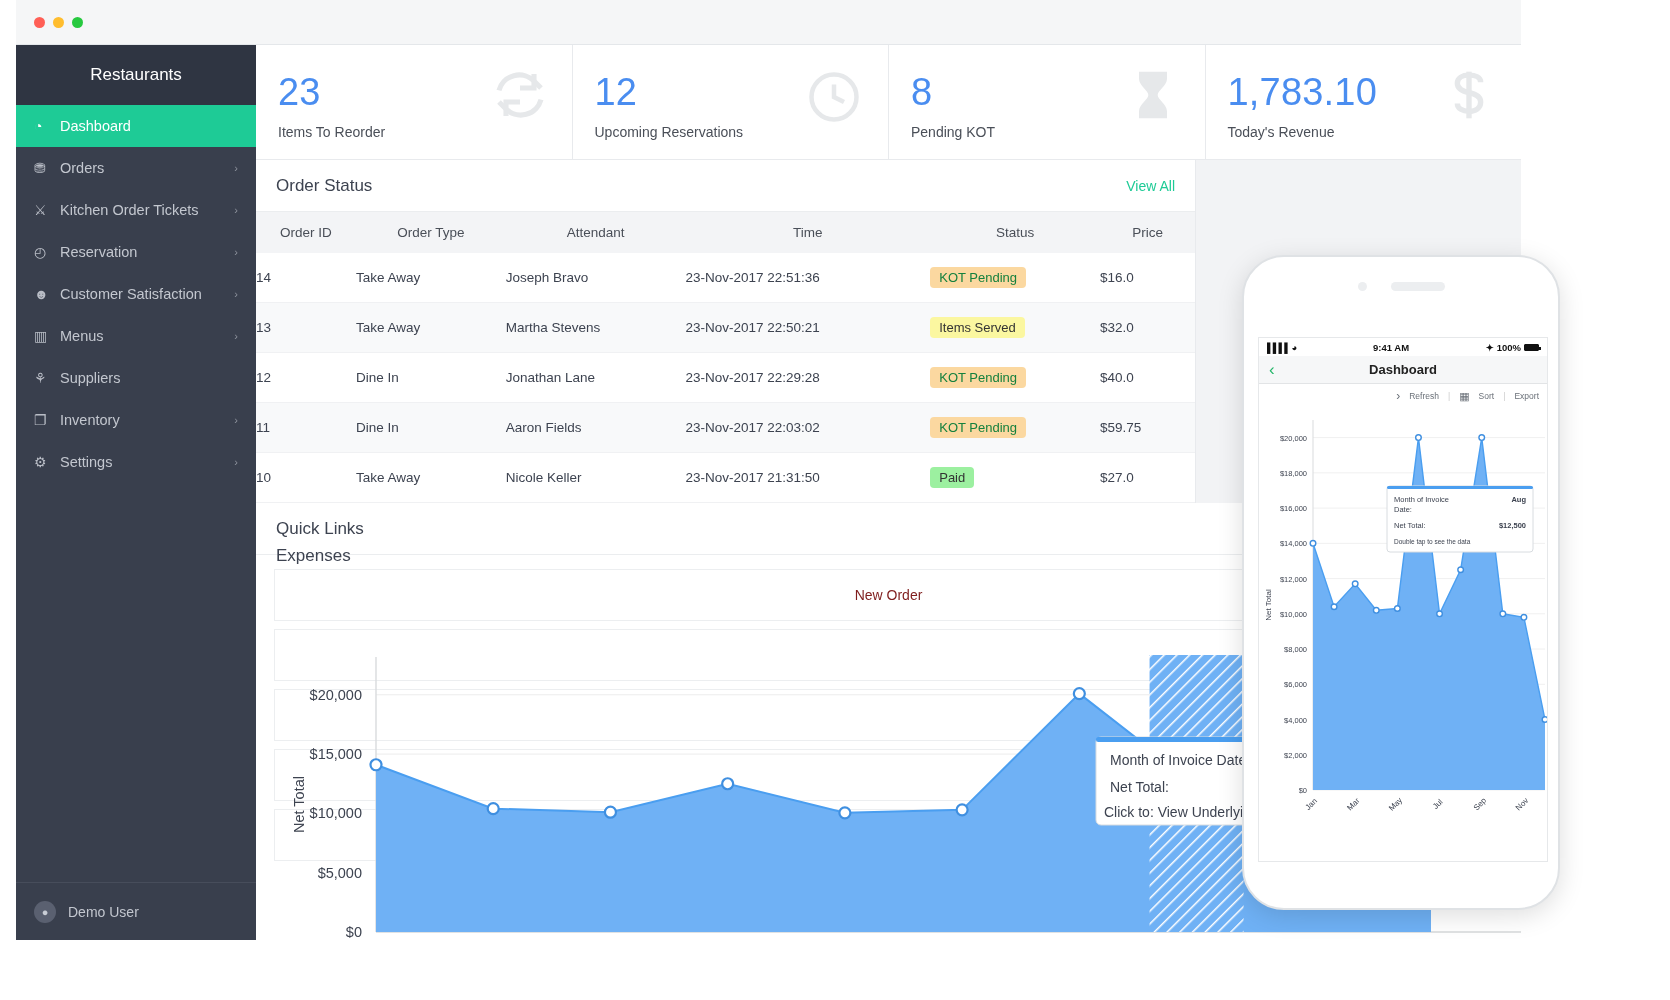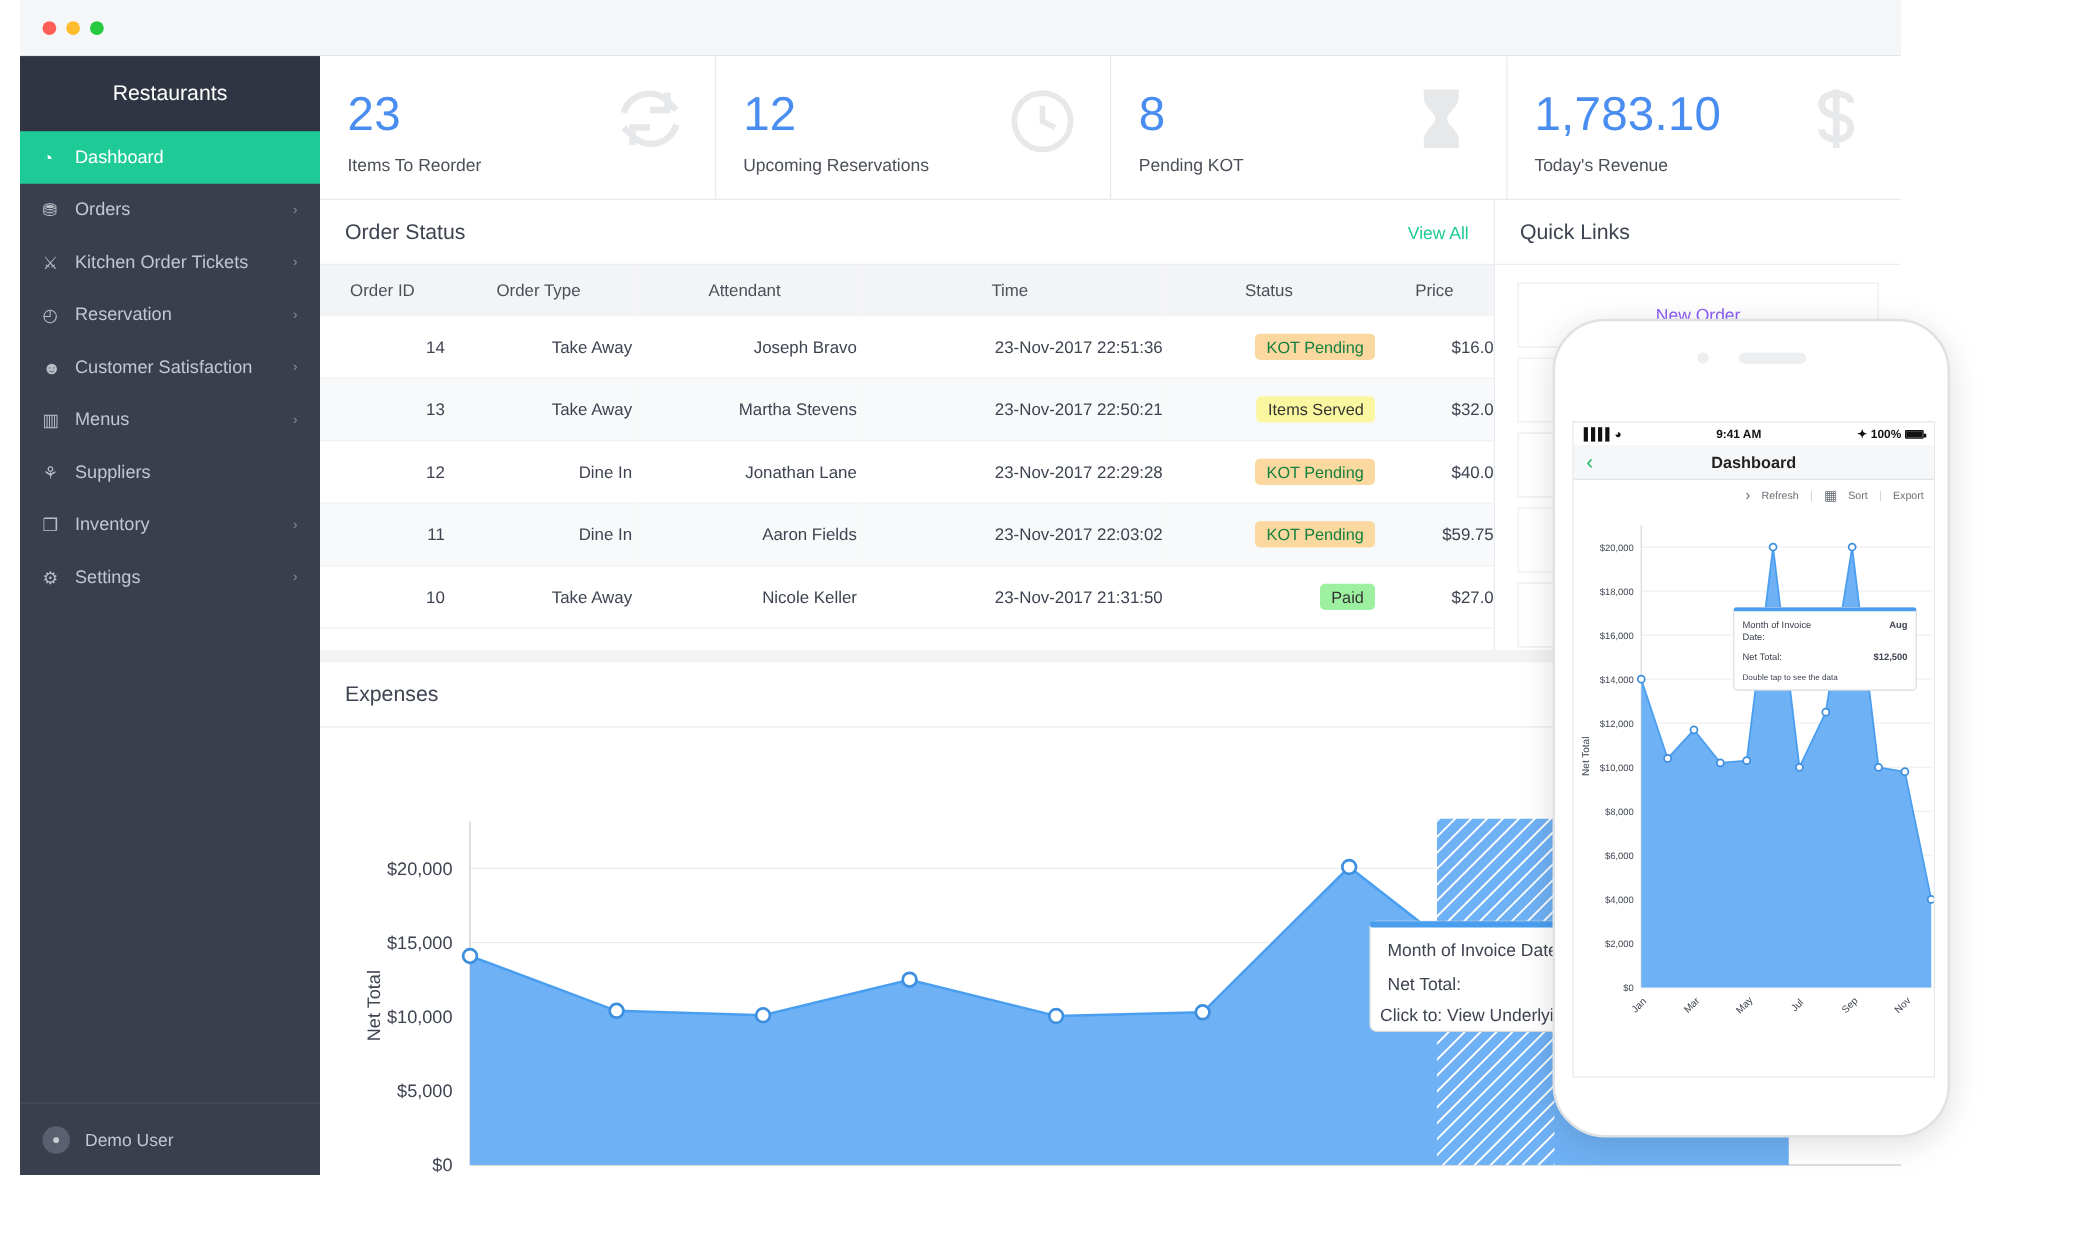--- a/index.html
+++ b/index.html
@@ -27,37 +27,37 @@
   .avatar{width:22px;height:22px;border-radius:50%;background:#5a6070;margin-right:12px;display:flex;align-items:center;justify-content:center;font-size:11px;color:#c9cdd5;}
   
   .main{position:absolute;left:240px;top:45px;width:1265px;height:895px;background:#f2f3f5;}
   .stats{display:flex;height:115px;background:#fff;border-bottom:1px solid #e8eaed;}
   .stat{flex:1;border-right:1px solid #e8eaed;position:relative;padding:26px 22px;}
   .stat:last-child{border-right:none;}
   .stat-num{font-size:38px;color:#4a8df0;font-weight:400;letter-spacing:.2px;}
   .stat-lbl{font-size:14px;color:#4a4f58;margin-top:10px;}
   .stat-ico{position:absolute;right:24px;top:22px;color:#e6e8ea;}
   
-  .row2{display:flex;height:360px;}
+  .row2{display:flex;height:360px;flex-direction:column;}
   .panel-orders{width:940px;background:#fff;border-right:1px solid #e8eaed;}
   .panel-quick{flex:1;background:#fff;}
   .panel-head{height:52px;display:flex;align-items:center;justify-content:space-between;padding:0 20px;border-bottom:1px solid #ebedef;}
   .panel-title{font-size:17px;color:#3d4350;}
   .view-all{font-size:14px;color:#1ecb96;cursor:pointer;}
   table{width:100%;border-collapse:collapse;}
   thead th{background:#f3f4f6;font-size:13.5px;color:#4a4f58;font-weight:400;padding:13px 0;}
-  tbody td{font-size:13.5px;color:#3d4350;padding:14px 0;text-align:right;margin-left:42px;}
+  tbody td{font-size:13.5px;color:#3d4350;padding:14px 0;text-align:left;margin-left:42px;}
   tbody tr:nth-child(even){background:#f8f9fa;}
   tbody tr{border-bottom:1px solid #f0f1f3;}
   .badge{display:inline-block;padding:3px 9px;border-radius:4px;font-size:13px;}
   .b-kot{background:#fbd8a0;color:#15803d;}
   .b-served{background:#fbf7a0;color:#333;}
   .b-paid{background:#9cf0a0;color:#333;}
   .ql-body{padding:14px 18px;}
-  .ql-item{height:52px;border:1px solid #eceef0;display:flex;align-items:center;justify-content:center;font-size:14px;color:#8b5cf6;margin-bottom:8px;}
+  .ql-item{height:52px;border:1px solid #eceef0;display:flex;align-items:center;justify-content:center;font-size:14px;color:#7f1d1d;margin-bottom:8px;}
   
   .panel-exp{margin-top:10px;background:#fff;height:auto;}
   .chart-area{position:relative;height:390px;}
   
   .phone{position:absolute;left:1242px;top:255px;width:318px;height:655px;background:#fff;border:2px solid #dfe2e5;border-radius:42px;box-shadow:0 6px 26px rgba(0,0,0,.13);}
   .phone-top{height:58px;display:flex;align-items:center;justify-content:center;gap:24px;}
   .cam{width:9px;height:9px;border-radius:50%;background:#eceef0;}
   .speaker{width:54px;height:9px;border-radius:5px;background:#eceef0;}
   .phone-screen{position:absolute;left:14px;top:80px;width:290px;height:525px;background:#fff;border:1px solid #e6e8ea;overflow:hidden;}
   .ios-status{height:18px;display:flex;align-items:center;justify-content:space-between;padding:0 8px;font-size:9.5px;font-weight:bold;color:#111;}

